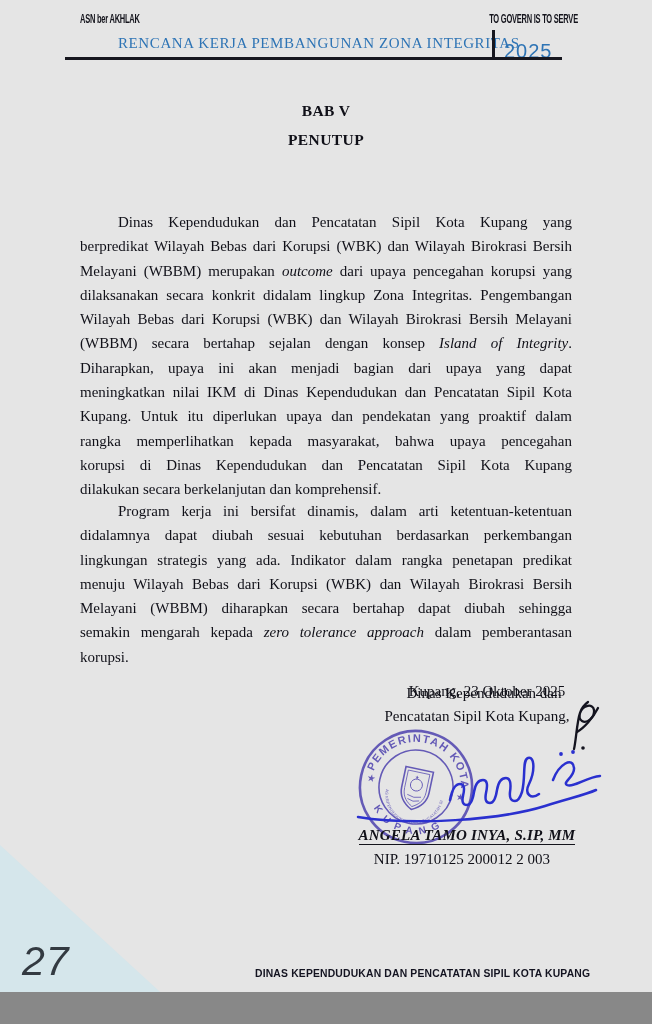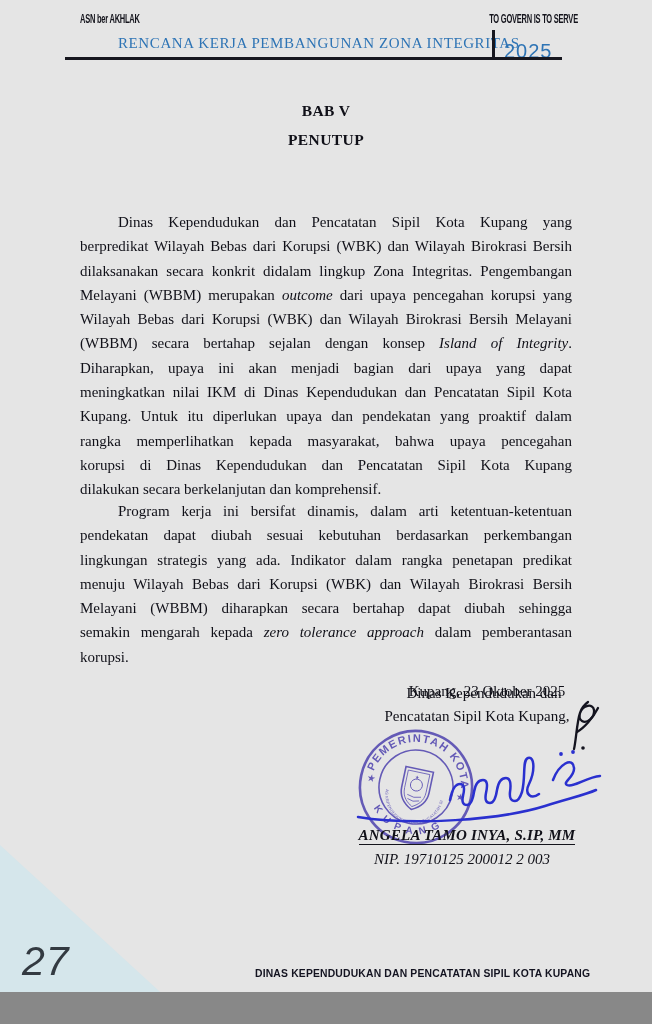--- a/index.html
+++ b/index.html
@@ -32,21 +32,21 @@
   .jline.first{text-indent:38px;margin-top:40px;}
   .jline.last{text-align-last:left;}
 
   
   .sigline{position:absolute;width:320px;text-align:center;font-size:15px;color:#101018;white-space:nowrap;}
   .sig-date{left:327px;top:683px;}
   .sig-org1{left:324px;top:685px;}
   .sig-org2{left:317px;top:708px;}
   .sig-name{left:307px;top:827px;font-weight:700;font-size:15px;letter-spacing:.2px;}
   .sig-name span{border-bottom:1.8px solid #14141c;padding-bottom:1px;font-style:italic;}
-  .sig-nip{left:302px;top:851px;font-style:italic;}
+  .sig-nip{left:302px;top:851px;}
 
   .stamp-wrap{position:absolute;left:356px;top:727px;width:120px;height:120px;}
   .signature-wrap{position:absolute;left:345px;top:688px;width:270px;height:140px;pointer-events:none;}
 
   
   .corner-triangle{position:absolute;left:0;top:840px;width:200px;height:184px;}
   .page-number{position:absolute;left:22px;top:938px;font-family:"Liberation Sans",sans-serif;font-size:41px;color:var(--page_number);letter-spacing:1px;font-style:italic;}
   .footer-org{position:absolute;left:238px;top:967px;width:340px;text-align:center;font-family:"Liberation Sans",sans-serif;font-weight:700;font-size:11.5px;color:#131320;transform:scaleX(.9);transform-origin:center;white-space:nowrap;letter-spacing:.2px;}
 </style>
 </head>
@@ -61,35 +61,35 @@
   <div class="doc-year">2025</div>
   <div class="header-rule"></div>
 
   <div class="chapter num">BAB V</div>
   <div class="chapter ttl">PENUTUP</div>
 
   <div class="para para1">
 
   <div class="jline first">Dinas Kependudukan dan Pencatatan Sipil Kota Kupang yang</div>
       <div class="jline">berpredikat Wilayah Bebas dari Korupsi (WBK) dan Wilayah Birokrasi Bersih</div>
+      <div class="jline">Melayani (WBBM) merupakan <i>outcome</i> dari upaya pencegahan korupsi yang</div>
       <div class="jline">dilaksanakan secara konkrit didalam lingkup Zona Integritas. Pengembangan</div>
-      <div class="jline">Melayani (WBBM) merupakan <i>outcome</i> dari upaya pencegahan korupsi yang</div>
       <div class="jline">Wilayah Bebas dari Korupsi (WBK) dan Wilayah Birokrasi Bersih Melayani</div>
       <div class="jline">(WBBM) secara bertahap sejalan dengan konsep <i>Island of Integrity</i>.</div>
       <div class="jline">Diharapkan, upaya ini akan menjadi bagian dari upaya yang dapat</div>
       <div class="jline">meningkatkan nilai IKM di Dinas Kependudukan dan Pencatatan Sipil Kota</div>
       <div class="jline">Kupang. Untuk itu diperlukan upaya dan pendekatan yang proaktif dalam</div>
       <div class="jline">rangka memperlihatkan kepada masyarakat, bahwa upaya pencegahan</div>
       <div class="jline">korupsi di Dinas Kependudukan dan Pencatatan Sipil Kota Kupang</div>
       <div class="jline last">dilakukan secara berkelanjutan dan komprehensif.</div>
     </div>
   <div class="para para2">
 
   <div class="jline first">Program kerja ini bersifat dinamis, dalam arti ketentuan-ketentuan</div>
-      <div class="jline">pendekatan dapat diubah sesuai kebutuhan berdasarkan perkembangan</div>
+      <div class="jline">didalamnya dapat diubah sesuai kebutuhan berdasarkan perkembangan</div>
       <div class="jline">lingkungan strategis yang ada. Indikator dalam rangka penetapan predikat</div>
       <div class="jline">menuju Wilayah Bebas dari Korupsi (WBK) dan Wilayah Birokrasi Bersih</div>
       <div class="jline">Melayani (WBBM) diharapkan secara bertahap dapat diubah sehingga</div>
       <div class="jline">semakin mengarah kepada <i>zero tolerance approach</i> dalam pemberantasan</div>
       <div class="jline last">korupsi.</div>
     </div>
 
   <div class="sigline sig-date">Kupang, 23 Oktober 2025</div>
   <div class="sigline sig-org1">Dinas Kependudukan dan</div>
   <div class="sigline sig-org2">Pencatatan Sipil Kota Kupang,</div>

